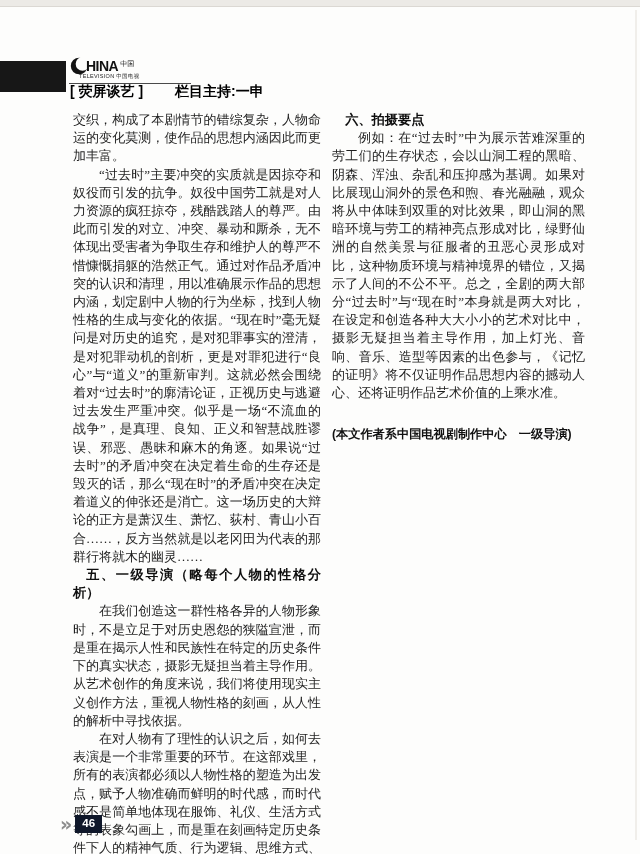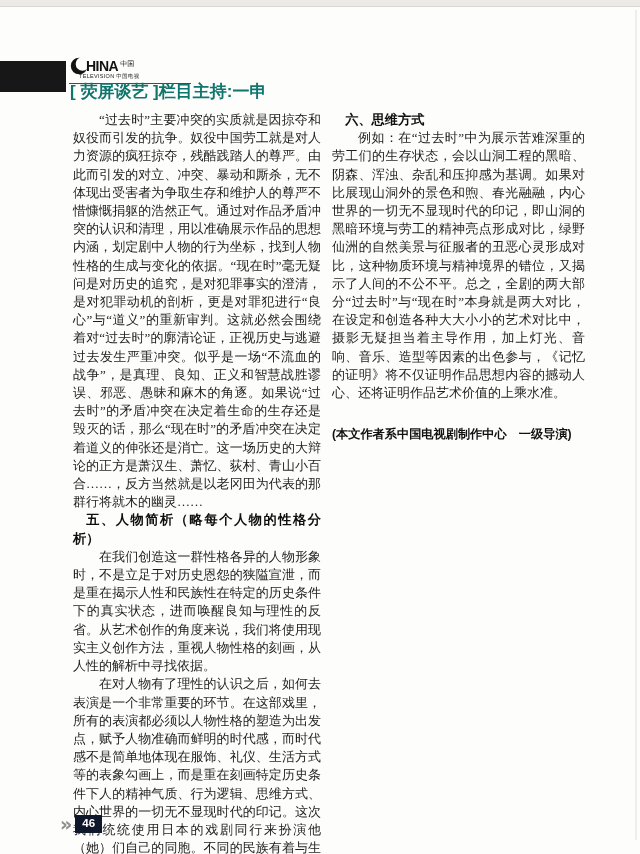--- a/index.html
+++ b/index.html
@@ -44,23 +44,23 @@
     font-size: 5.5px; line-height: 6px; color: #222;
     margin-left: 9px; margin-top: -4px; letter-spacing: 0.3px;
     white-space: nowrap;
   }
   .logo-rule {
     position: absolute; left: 69px; top: 83px; width: 122px; height: 1px;
     background: #4a4a4a;
   }
   .tagline {
     position: absolute; left: 70px; top: 84px; display: flex;
-    font-weight: bold; font-size: 17px; color: #0f766e; line-height: 15px;
+    font-weight: bold; font-size: 14px; color: #000000; line-height: 15px;
   }
-  .tagline .host { }
+  .tagline .host { margin-left: 32px; }
 
   
   .col {
     position: absolute; top: 111px;
     font-family: "Liberation Serif", "DejaVu Serif", serif;
     font-size: 13px; line-height: 18.2px; color: #1e1e1e;
     text-align: justify;
   }
   .col-left  { left: 73px;  width: 248px; }
   .col-right { left: 332px; width: 253px; }
@@ -122,29 +122,30 @@
     <div class="logo-sub">TELEVISION 中国电视</div>
   </div>
   <div class="logo-rule"></div>
 
   <div class="tagline">
     <span class="tag">[ 荧屏谈艺 ]</span>
     <span class="host">栏目主持:一申</span>
   </div>
 
   <div class="col col-left">
+    <p class="no-indent">交织，构成了本剧情节的错综复杂，人物命运的变化莫测，使作品的思想内涵因此而更加丰富。</p>
     <p>“过去时”主要冲突的实质就是因掠夺和奴役而引发的抗争。奴役中国劳工就是对人力资源的疯狂掠夺，残酷践踏人的尊严。由此而引发的对立、冲突、暴动和厮杀，无不体现出受害者为争取生存和维护人的尊严不惜慷慨捐躯的浩然正气。通过对作品矛盾冲突的认识和清理，用以准确展示作品的思想内涵，划定剧中人物的行为坐标，找到人物性格的生成与变化的依据。“现在时”毫无疑问是对历史的追究，是对犯罪事实的澄清，是对犯罪动机的剖析，更是对罪犯进行“良心”与“道义”的重新审判。这就必然会围绕着对“过去时”的廓清论证，正视历史与逃避过去发生严重冲突。似乎是一场“不流血的战争”，是真理、良知、正义和智慧战胜谬误、邪恶、愚昧和麻木的角逐。如果说“过去时”的矛盾冲突在决定着生命的生存还是毁灭的话，那么“现在时”的矛盾冲突在决定着道义的伸张还是消亡。这一场历史的大辩论的正方是萧汉生、萧忆、荻村、青山小百合……，反方当然就是以老冈田为代表的那群行将就木的幽灵……</p>
-    <div class="section-heading">五、人物简析（略每个人物的性格分析）</div>
-    <p>在我们创造这一群性格各异的人物形象时，不是立足于对历史恩怨的狭隘宣泄，而是重在揭示人性和民族性在特定的历史条件下的真实状态，进而唤醒良知与理性的反省。从艺术创作的角度来说，我们将使用现实主义创作方法，重视人物性格的刻画，从人性的解析中寻找依据。</p>
+    <div class="section-heading">五、一级导演（略每个人物的性格分析）</div>
+    <p>在我们创造这一群性格各异的人物形象时，不是立足于对历史恩怨的狭隘宣泄，而是重在揭示人性和民族性在特定的历史条件下的真实状态，摄影无疑担当着主导作用。从艺术创作的角度来说，我们将使用现实主义创作方法，重视人物性格的刻画，从人性的解析中寻找依据。</p>
     <p>在对人物有了理性的认识之后，如何去表演是一个非常重要的环节。在这部戏里，所有的表演都必须以人物性格的塑造为出发点，赋予人物准确而鲜明的时代感，而时代感不是简单地体现在服饰、礼仪、生活方式等的表象勾画上，而是重在刻画特定历史条件下人的精神气质、行为逻辑、思维方式、内心世界的一切无不显现时代的印记。这次我们统统使用日本的戏剧同行来扮演他（她）们自己的同胞。不同的民族有着与生俱</p>
   </div>
 
   <div class="col col-right">
-    <div class="section-heading">六、思维方式</div>
-    <p>例如：在“过去时”中为展示苦难深重的劳工们的生存状态，会以山洞工程的黑暗、阴森、浑浊、杂乱和压抑感为基调。如果对比展现山洞外的景色和煦、春光融融，内心世界的一切无不显现时代的印记，即山洞的黑暗环境与劳工的精神亮点形成对比，绿野仙洲的自然美景与征服者的丑恶心灵形成对比，这种物质环境与精神境界的错位，又揭示了人间的不公不平。总之，全剧的两大部分“过去时”与“现在时”本身就是两大对比，在设定和创造各种大大小小的艺术对比中，摄影无疑担当着主导作用，加上灯光、音响、音乐、造型等因素的出色参与，《记忆的证明》将不仅证明作品思想内容的撼动人心、还将证明作品艺术价值的上乘水准。</p>
+    <div class="section-heading">六、拍摄要点</div>
+    <p>例如：在“过去时”中为展示苦难深重的劳工们的生存状态，会以山洞工程的黑暗、阴森、浑浊、杂乱和压抑感为基调。如果对比展现山洞外的景色和煦、春光融融，观众将从中体味到双重的对比效果，即山洞的黑暗环境与劳工的精神亮点形成对比，绿野仙洲的自然美景与征服者的丑恶心灵形成对比，这种物质环境与精神境界的错位，又揭示了人间的不公不平。总之，全剧的两大部分“过去时”与“现在时”本身就是两大对比，在设定和创造各种大大小小的艺术对比中，摄影无疑担当着主导作用，加上灯光、音响、音乐、造型等因素的出色参与，《记忆的证明》将不仅证明作品思想内容的撼动人心、还将证明作品艺术价值的上乘水准。</p>
     <div class="byline-author">(本文作者系中国电视剧制作中心　一级导演)</div>
 
   </div>
 
   <div class="footer">
     <span class="footer-chevron">»</span>
     <span class="page-number-badge">46</span>
   </div>
 
 </div>

